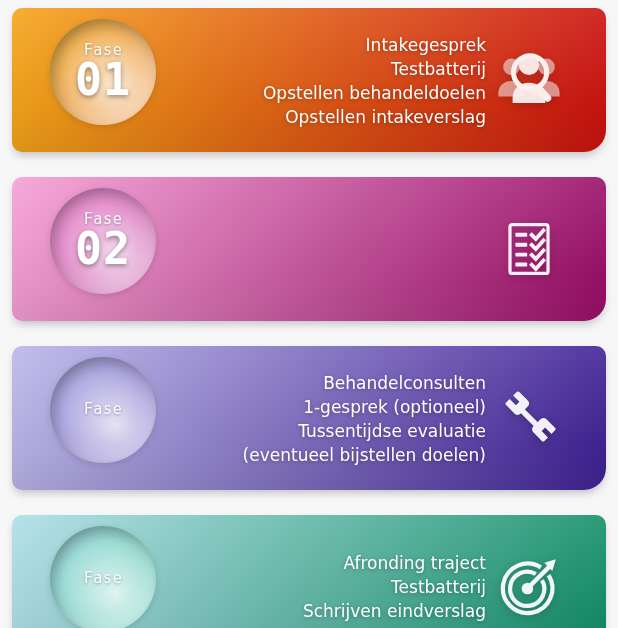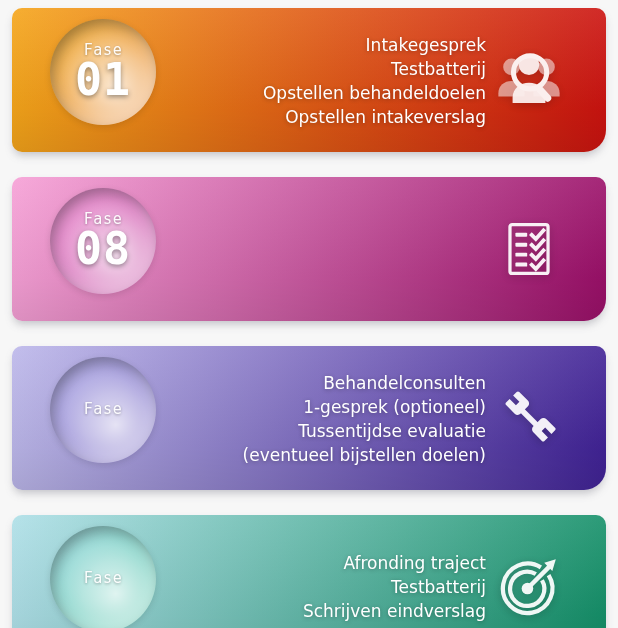--- a/index.html
+++ b/index.html
@@ -137,21 +137,21 @@
         <rect x="42.4" y="36.2" width="6.4" height="17" rx="3.2" transform="rotate(-42 45.6 44.7)"></rect>
       </svg>
     </div>
   </div>
 
   <div class="phase">
     <div class="bg" style="background: linear-gradient(to right, rgb(246, 160, 214) 0%, rgb(155, 16, 105) 100%);"></div>
     <div class="badge" style="background: linear-gradient(135deg, rgb(240, 159, 216) 0%, rgb(192, 57, 155) 100%);">
       <div class="sheen"></div>
       <div class="badge-fase">Fase</div>
-      <div class="badge-num">08</div>
+      <div class="badge-num">02</div>
     </div>
     <div class="icon">
       <svg viewBox="0 0 64 64" width="58" height="58">
         <rect x="11" y="5" width="42" height="54" rx="2.5" fill="none" stroke="#ffffff" stroke-width="3.6"></rect>
         <g fill="#ffffff">
           <rect x="17" y="14" width="13" height="4.4" rx="1"></rect>
           <rect x="17" y="25" width="13" height="4.4" rx="1"></rect>
           <rect x="17" y="36" width="13" height="4.4" rx="1"></rect>
           <rect x="17" y="47" width="13" height="4.4" rx="1"></rect>
         </g>

